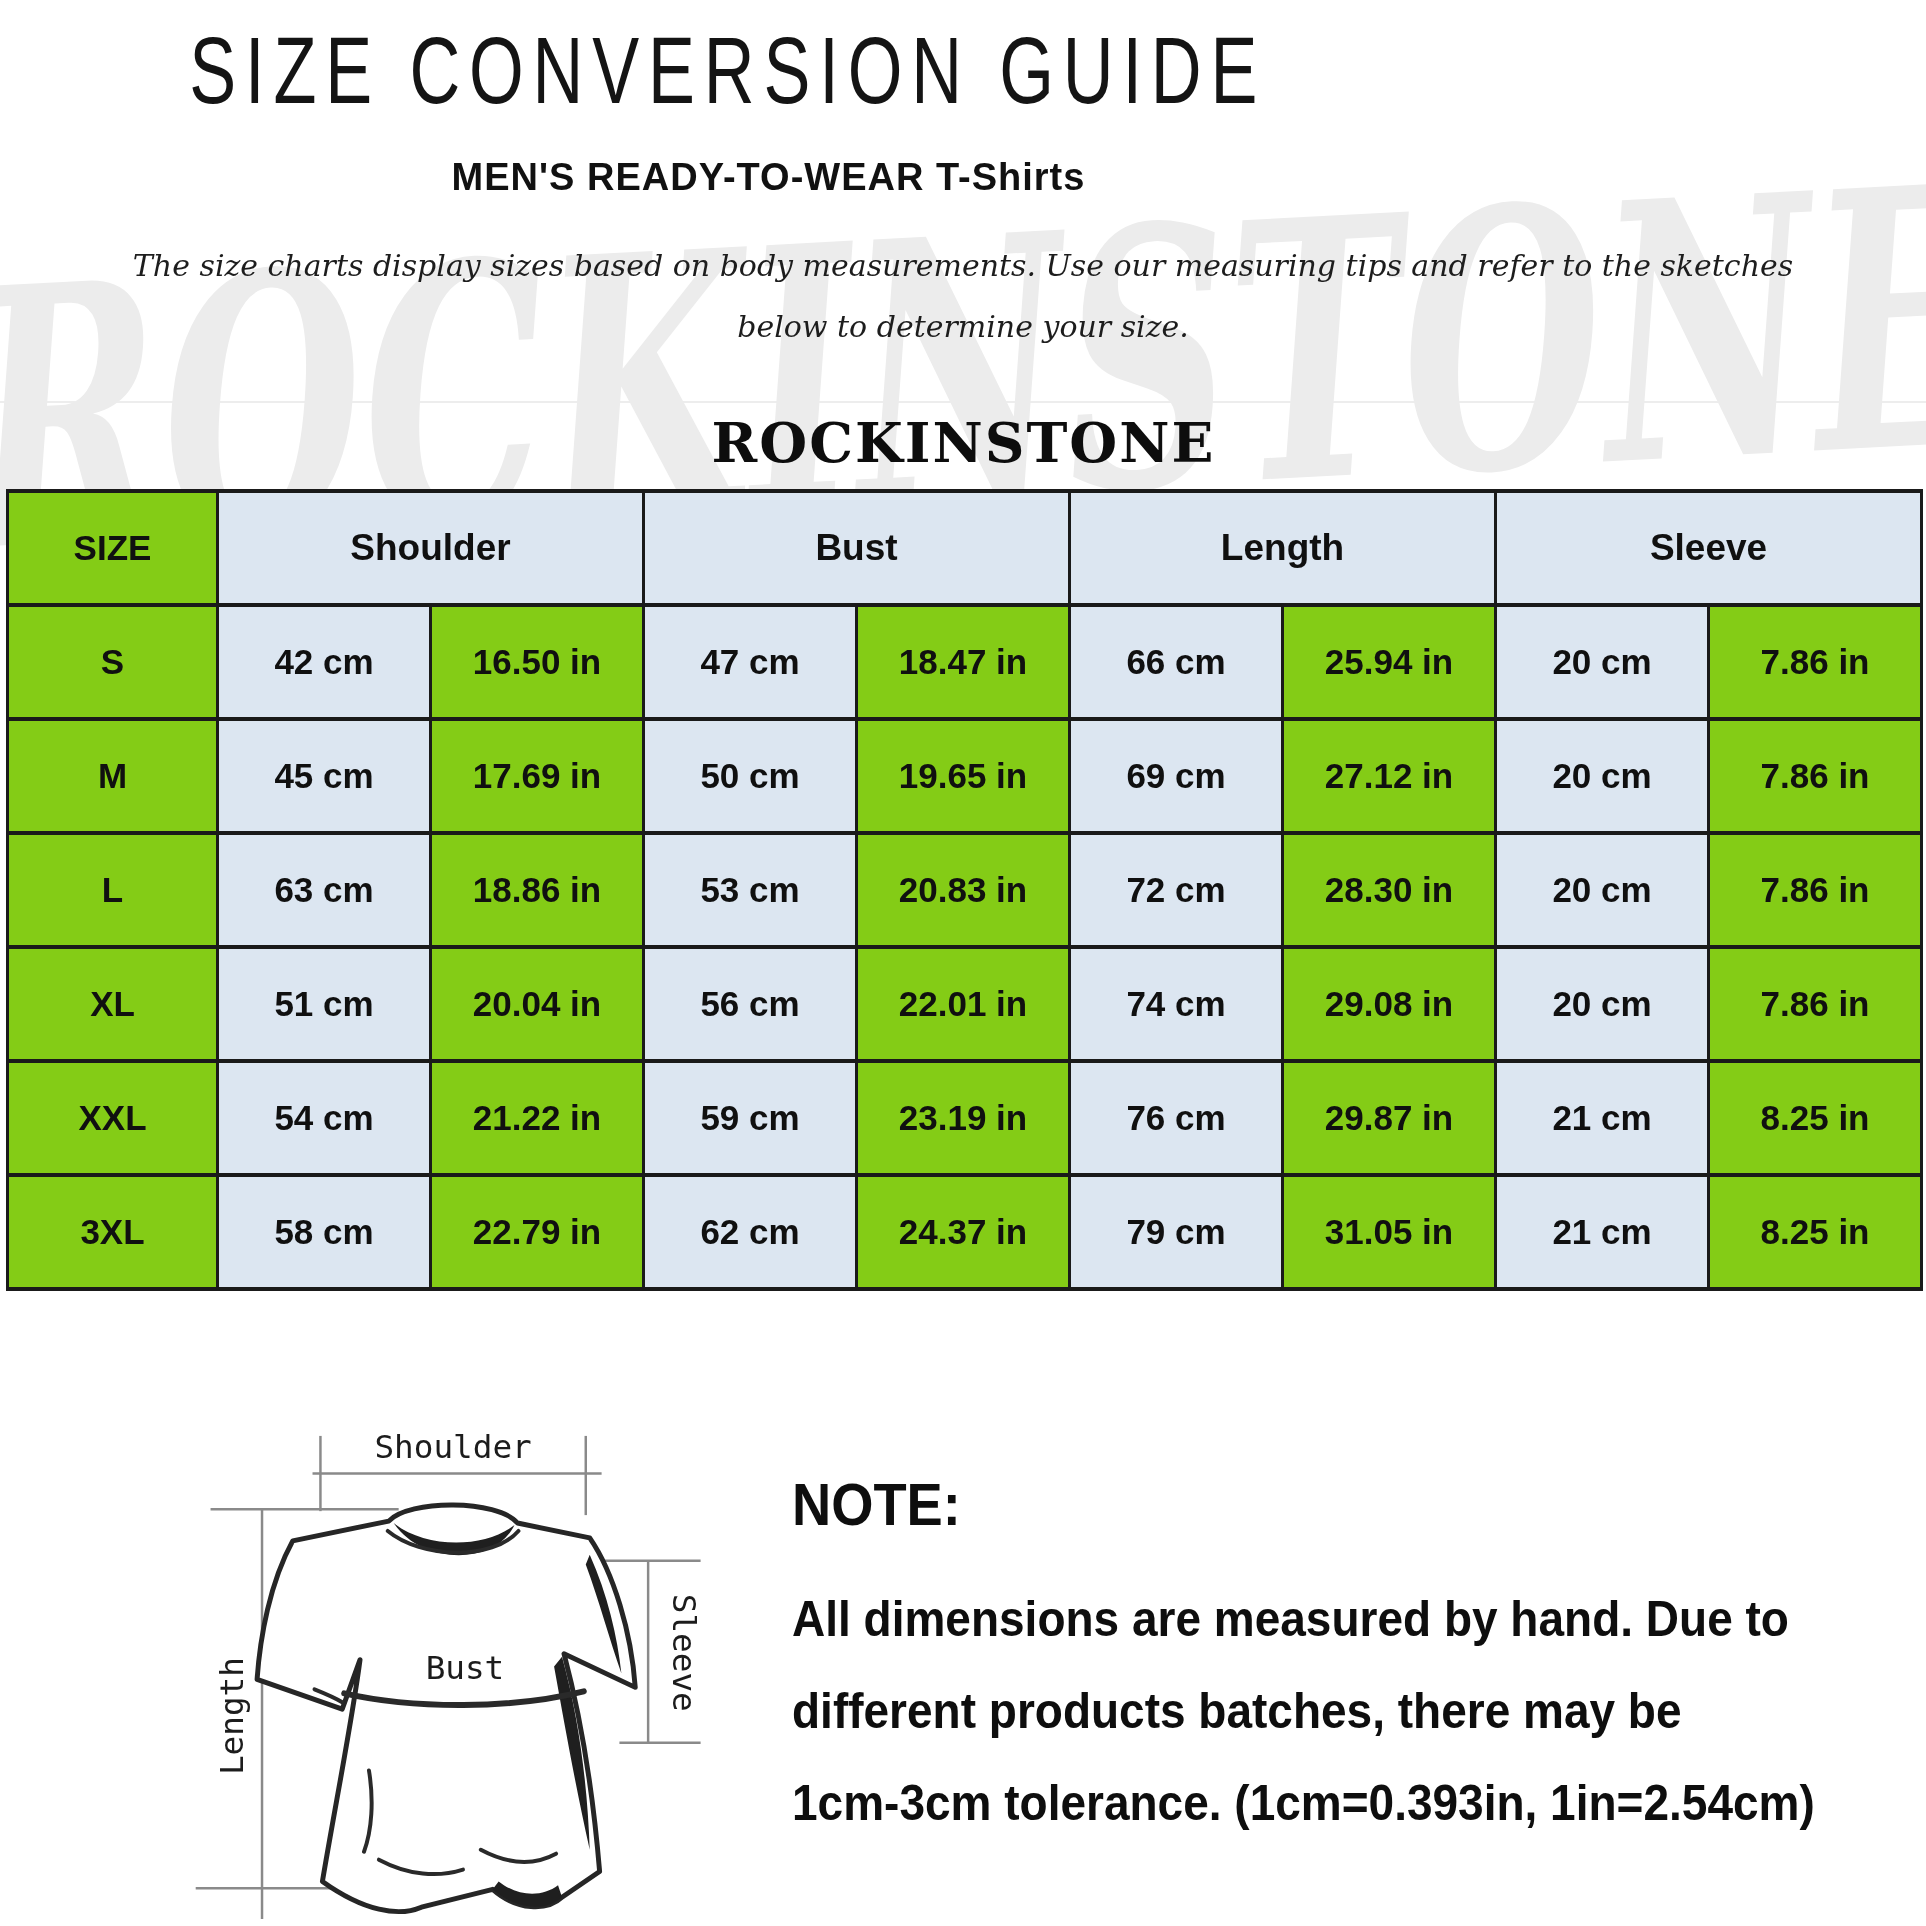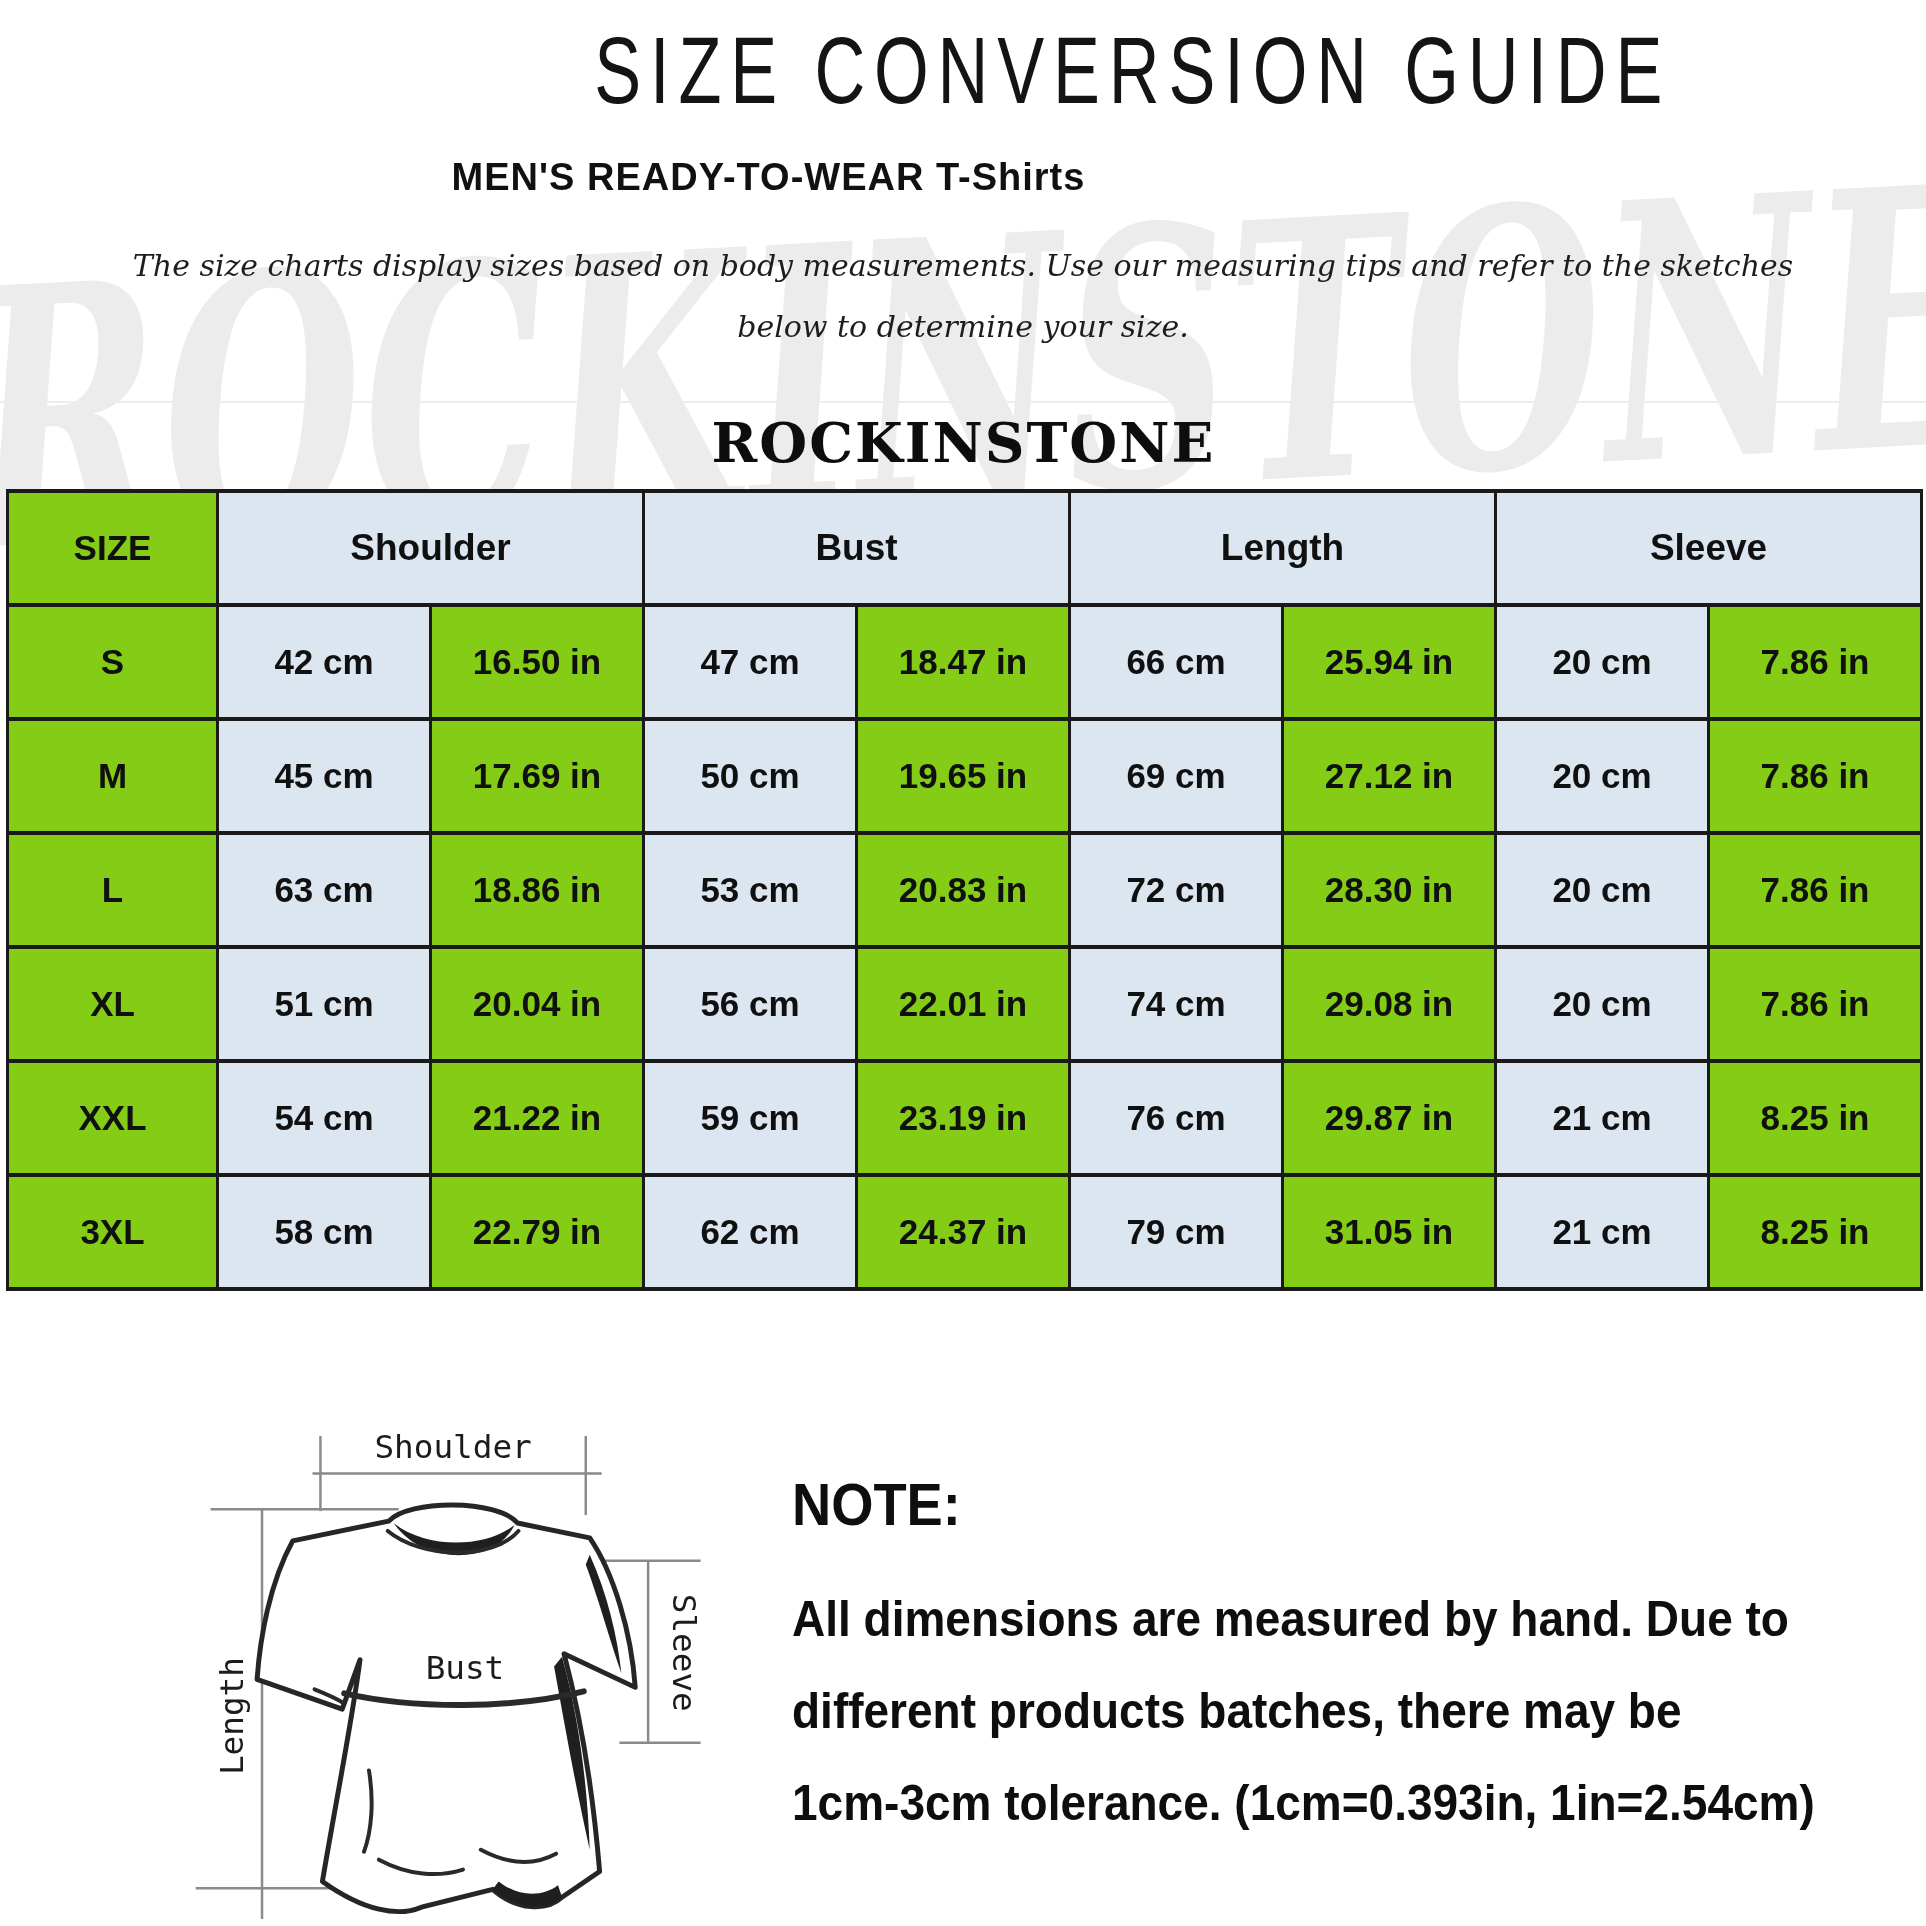--- a/index.html
+++ b/index.html
@@ -3,21 +3,21 @@
 <meta charset="utf-8">
 <style>
   html,body{margin:0;padding:0;}
   body{
     width:1927px;height:1927px;position:relative;background:#ffffff;
     overflow:hidden;font-family:"Liberation Sans",sans-serif;color:#161616;
   }
   .abs{position:absolute;}
 
   
-  .title-wrap{top:16px;left:12px;width:1849px;text-align:right;z-index:2;}
+  .title-wrap{top:16px;left:0;width:1849px;text-align:left;z-index:2;}
   .title{
     display:inline-block;font-size:95px;font-weight:500;letter-spacing:12px;
     transform:scaleX(0.74);transform-origin:center;white-space:nowrap;color:#141414;
   }
   .subtitle{
     top:156px;left:0;width:1537px;text-align:center;font-size:38px;font-weight:700;
     letter-spacing:1px;color:#111;z-index:2;
   }
   .desc{
     left:0;width:1926px;text-align:center;z-index:2;

